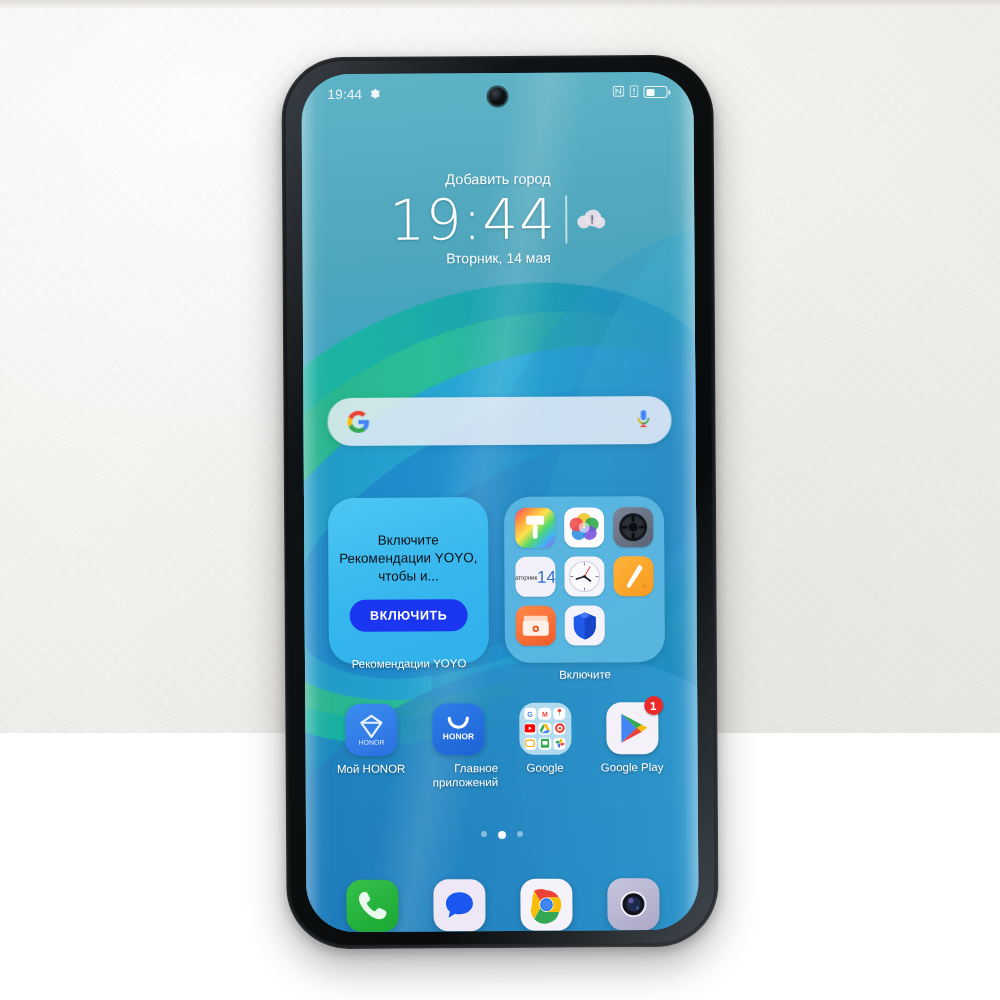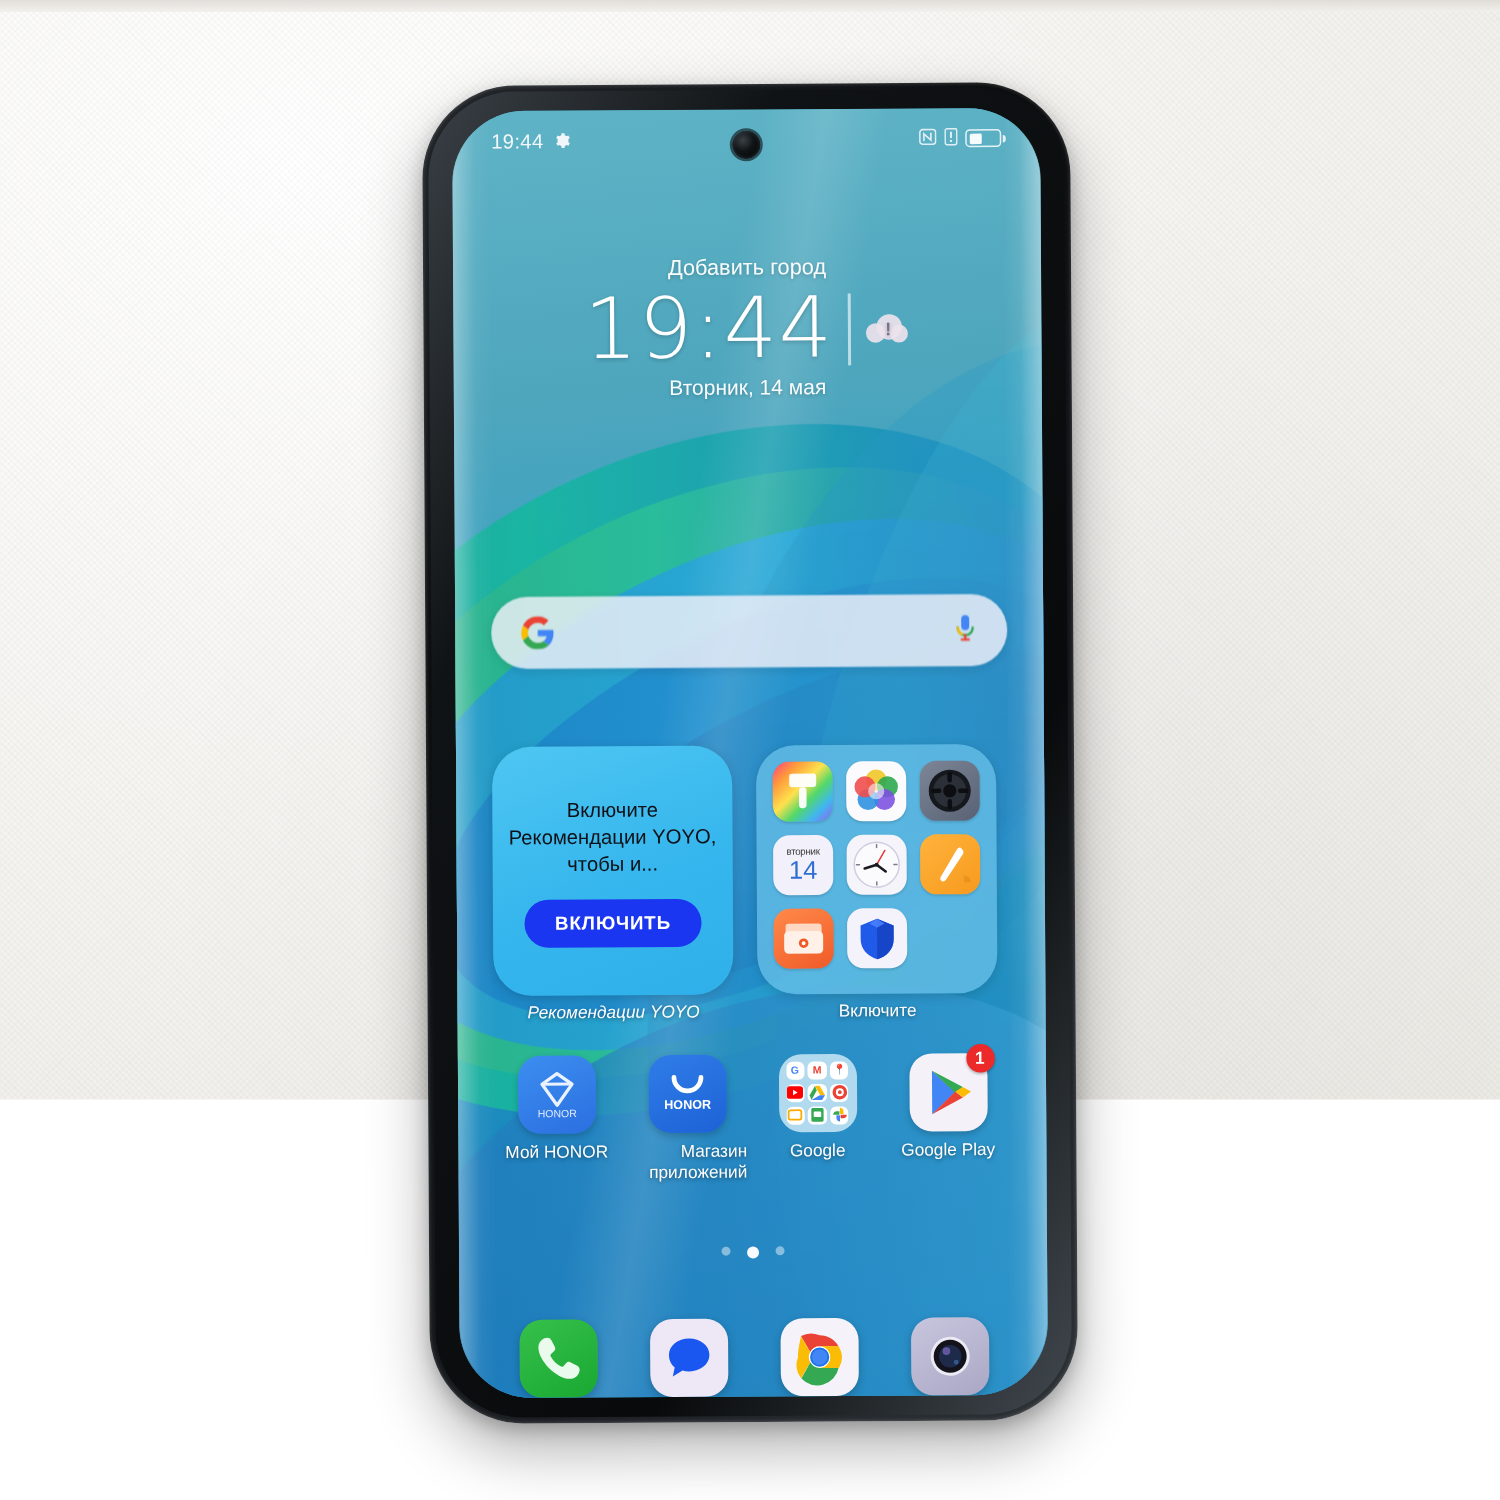--- a/index.html
+++ b/index.html
@@ -140,21 +140,21 @@
     width:160px; height:166px; border-radius:26px; padding:11px;
     background:rgba(108,196,234,.72);
     display:grid; grid-template-columns:repeat(3,1fr); grid-auto-rows:40px; gap:9px;
     align-content:start; box-shadow:0 2px 7px rgba(0,0,0,.14);
   }
   .fic{ width:40px; height:40px; border-radius:11px; overflow:hidden; position:relative;
         box-shadow:0 1px 2px rgba(0,0,0,.16); }
 
   .caption{ position:absolute; z-index:30; color:#fff; font-size:11.5px; text-align:center;
             text-shadow:0 1px 3px rgba(0,0,0,.4); line-height:1.2; }
-  #cap-yoyo{ left:24px; top:596px; width:160px;font-style:italic; }
+  #cap-yoyo{ left:24px; top:584px; width:160px; }
   #cap-folder{ left:200px; top:596px; width:160px; }
 
   
   #approw{ position:absolute; left:22px; top:630px; width:348px; z-index:30;
     display:flex; justify-content:space-around; }
   .app{ width:80px; display:flex; flex-direction:column; align-items:center; gap:6px; }
   .appicon{ width:52px; height:52px; border-radius:15px; position:relative;
             box-shadow:0 2px 5px rgba(0,0,0,.2); overflow:visible; }
   .applabel{ color:#fff; font-size:11.5px; text-align:right; line-height:1.22;
              text-shadow:0 1px 3px rgba(0,0,0,.42); }
@@ -323,21 +323,21 @@
                 <circle cx="20" cy="20" r="14"></circle>
               </g>
               <circle cx="20" cy="20" r="11" fill="#2b3038"></circle>
               <circle cx="20" cy="20" r="4.4" fill="#0c0e11"></circle>
               <g stroke="#0c0e11" stroke-width="3" stroke-linecap="round">
                 <path d="M20 9v4M20 27v4M9 20h4M27 20h4"></path>
               </g>
             </svg>
           </div>
 
-          <div class="fic" style="background:#f2f0fb; display:flex; flex-direction:column; align-items:center; justify-content:center;">
+          <div class="fic" style="background:#f2f0fb; display:flex; flex-direction:row; align-items:center; justify-content:center;">
             <span style="font-size:6.5px; color:#3a3a3a; letter-spacing:-.2px;">вторник</span>
             <span style="font-size:17px; color:#2f6fd0; font-weight:400; line-height:1;">14</span>
           </div>
 
           <div class="fic" style="background:#f6f4fb;">
             <svg viewBox="0 0 40 40" width="40" height="40">
               <circle cx="20" cy="20" r="15" fill="#fbfafd" stroke="#cfcde0" stroke-width="1"></circle>
               <g stroke="#7d7a90" stroke-width="1" stroke-linecap="round">
                 <path d="M20 6.5v2M20 31.5v2M6.5 20h2M31.5 20h2"></path>
               </g>
@@ -390,21 +390,21 @@
           <div class="applabel">Мой HONOR</div>
         </div>
 
         <div class="app">
           <div class="appicon" style="background:linear-gradient(155deg,#2f7de8,#1d62d6);">
             <svg viewBox="0 0 52 52" width="52" height="52">
               <path d="M17 15a9 9 0 0 0 18 0" fill="none" stroke="#fff" stroke-width="3.2" stroke-linecap="round"></path>
               <text x="26" y="36" font-size="8.4" fill="#fff" text-anchor="middle" font-family="Liberation Sans" font-weight="bold">HONOR</text>
             </svg>
           </div>
-          <div class="applabel">Магазин приложений</div>
+          <div class="applabel">Главное приложений</div>
         </div>
 
         <div class="app">
           <div class="gfolder">
             <span class="gmini" style="color:#4285F4;">G</span>
             <span class="gmini" style="color:#EA4335;">M</span>
             <span class="gmini" style="color:#34A853;">📍</span>
             <span class="gmini" style="background:#fff;">
               <svg viewBox="0 0 16 12" width="11" height="9">
                   <rect x="0" y="0" width="16" height="12" rx="3" fill="#FF0000"></rect>

